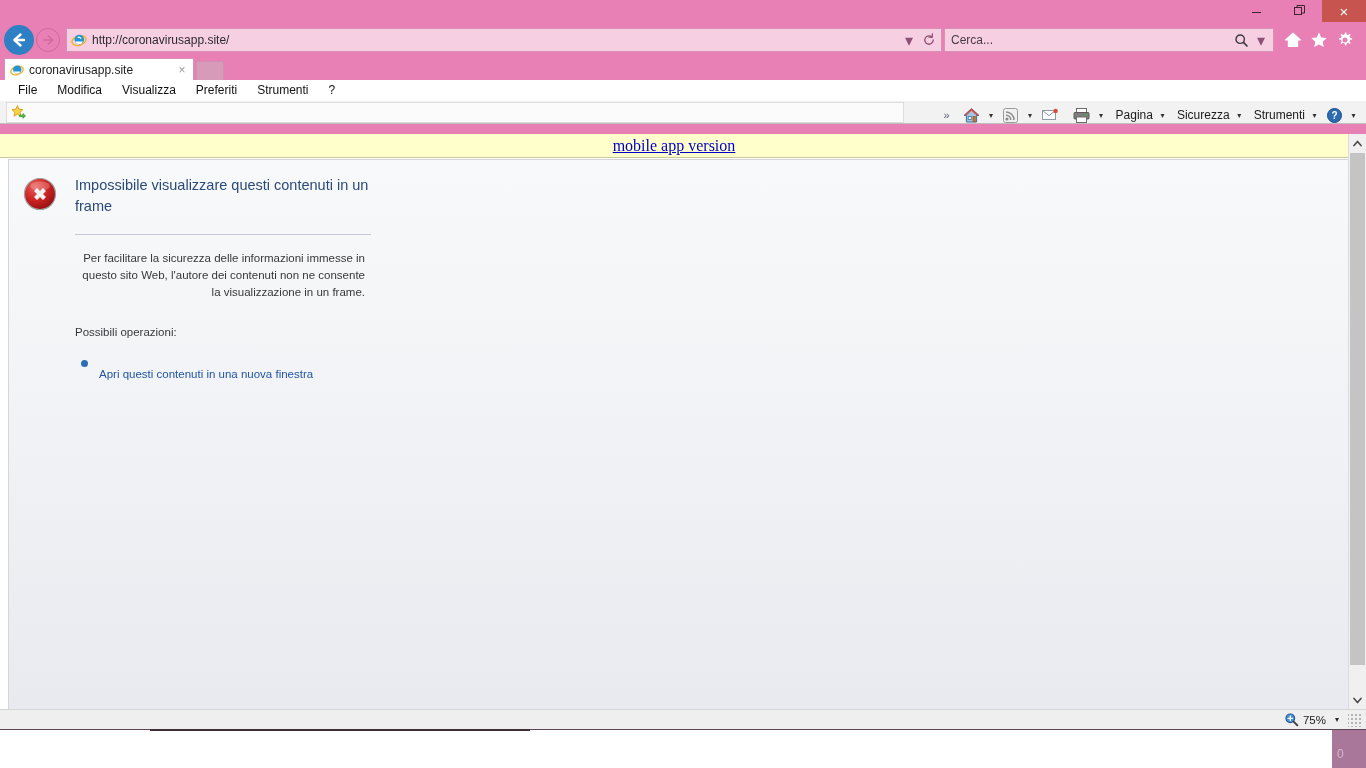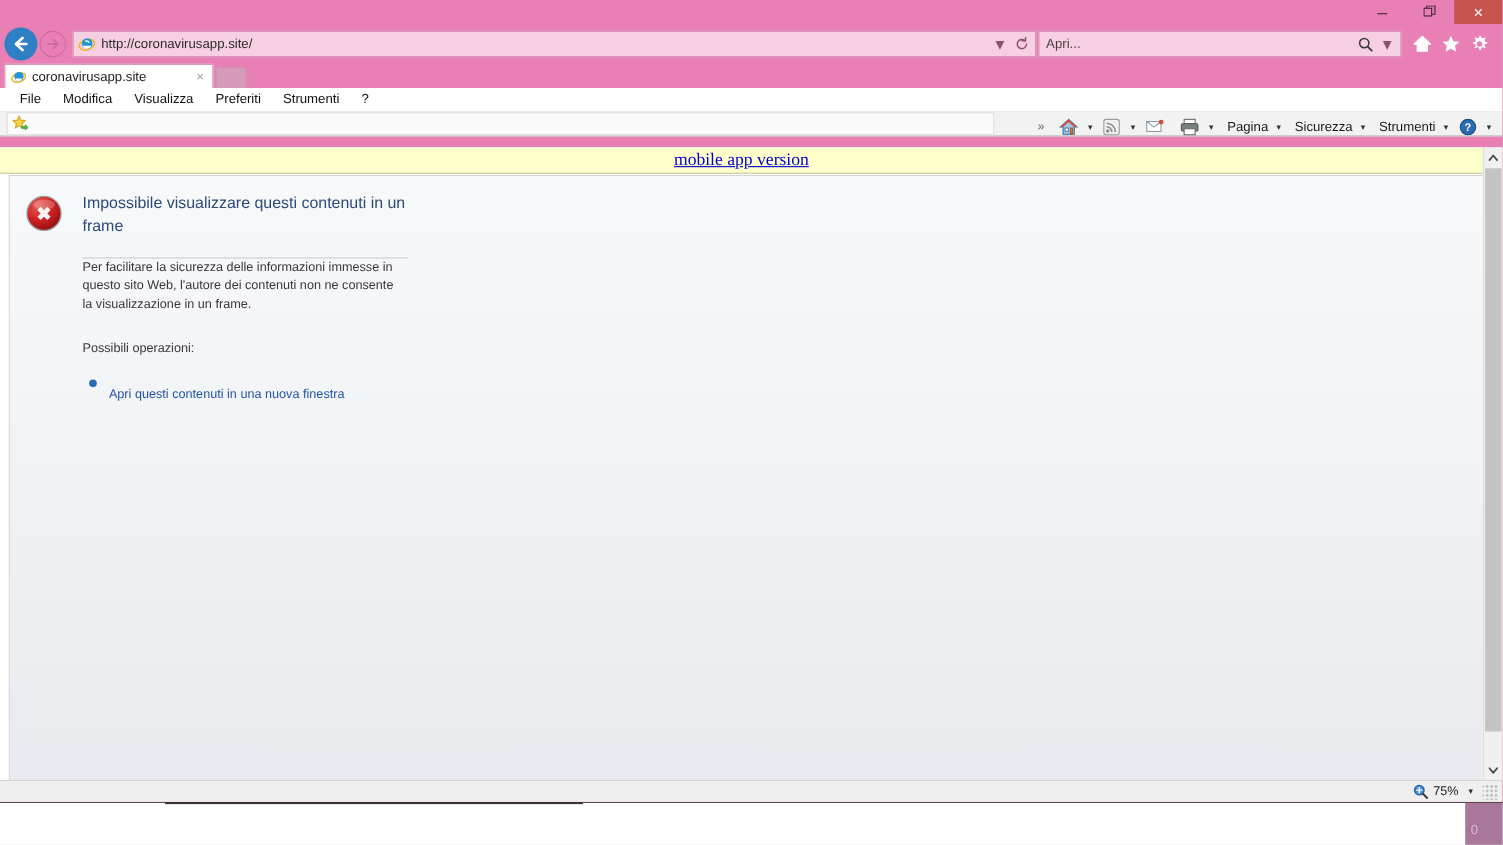--- a/index.html
+++ b/index.html
@@ -336,24 +336,26 @@
   .err-title {
     font-size: 14.5px;
     color: #2a4a78;
     line-height: 1.45;
     font-weight: normal;
     padding-bottom: 17px;
     border-bottom: 1px solid #c4cbd6;
     width: 296px;
   }
   .err-desc {
+    margin-top: 15px;
     font-size: 11.5px;
     color: #38383c;
     line-height: 1.47;
     width: 290px;
+    text-align: right;
   }
   .err-ops-label {
     margin-top: 25px;
     font-size: 11.5px;
     color: #38383c;
   }
   .err-action {
     margin-top: 18px;
     display: flex;
     align-items: flex-start;
@@ -493,21 +495,21 @@
       <span class="addr-btn">▾</span>
       <span class="addr-btn">
         <svg width="14" height="14" viewBox="0 0 14 14">
           <path d="M11.2 7 a4.2 4.2 0 1 1 -1.3 -3" fill="none" stroke="#8e4f73" stroke-width="1.3" stroke-linecap="round"></path>
           <path d="M10.4 1 L10.2 4.3 L7 4.1" fill="none" stroke="#8e4f73" stroke-width="1.3" stroke-linecap="round" stroke-linejoin="round"></path>
         </svg>
       </span>
     </div>
 
     <div class="searchbar">
-      <span class="search-text" placeholder="Cerca...">Apri...</span>
+      <span class="search-text" placeholder="Cerca...">Cerca...</span>
       <span class="addr-btn">
         <svg width="15" height="15" viewBox="0 0 15 15">
           <circle cx="6.2" cy="6.2" r="4.2" fill="none" stroke="#3a3a3a" stroke-width="1.4"></circle>
           <path d="M9.4 9.4 L13 13" stroke="#3a3a3a" stroke-width="1.7" stroke-linecap="round"></path>
         </svg>
       </span>
       <span class="addr-btn">▾</span>
     </div>
 
     <div class="icon-btn">

